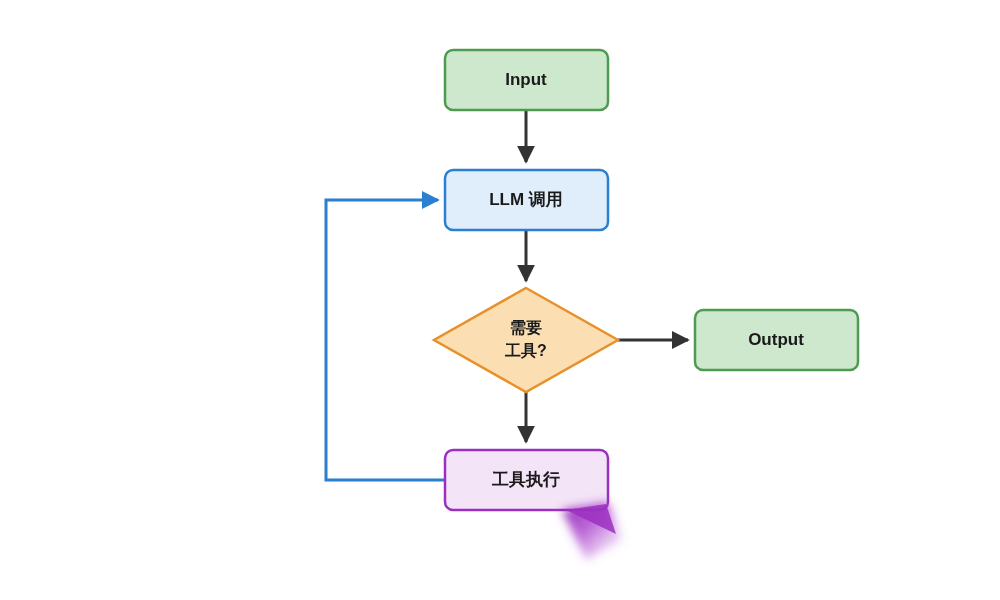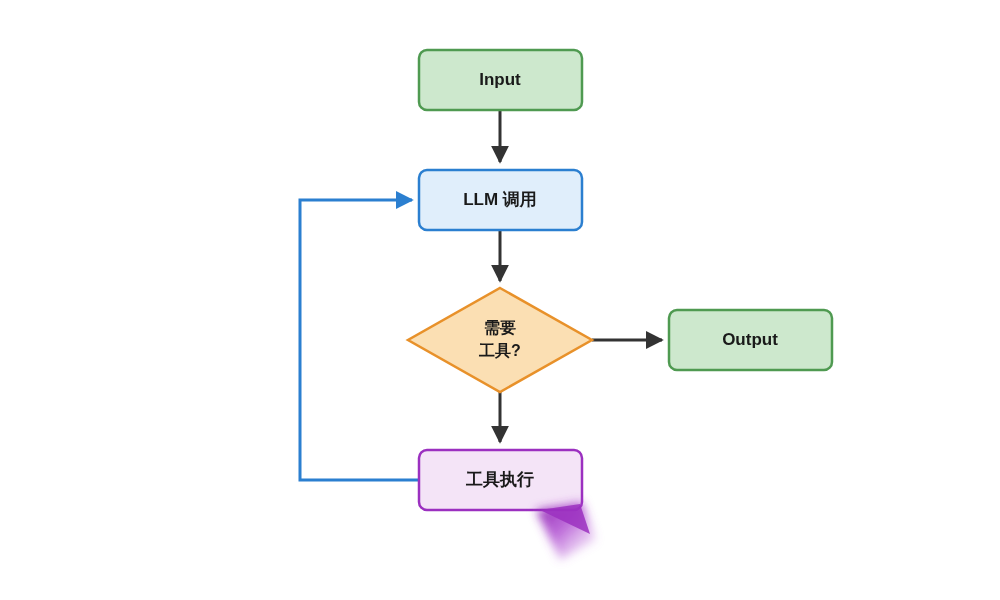--- a/index.html
+++ b/index.html
@@ -12,20 +12,21 @@
     width: 1000px;
     height: 600px;
     overflow: hidden;
     font-family: "Liberation Sans", "DejaVu Sans", sans-serif;
   }
   #diagram-canvas {
     position: relative;
     width: 968px;
     height: 600px;
     background: #ffffff;
+    margin-left: 26px;
   }
   #flow-svg {
     position: absolute;
     top: 0;
     left: 0;
     width: 1000px;
     height: 600px;
   }
   .node-label {
     font-family: "Liberation Sans", "DejaVu Sans", sans-serif;

